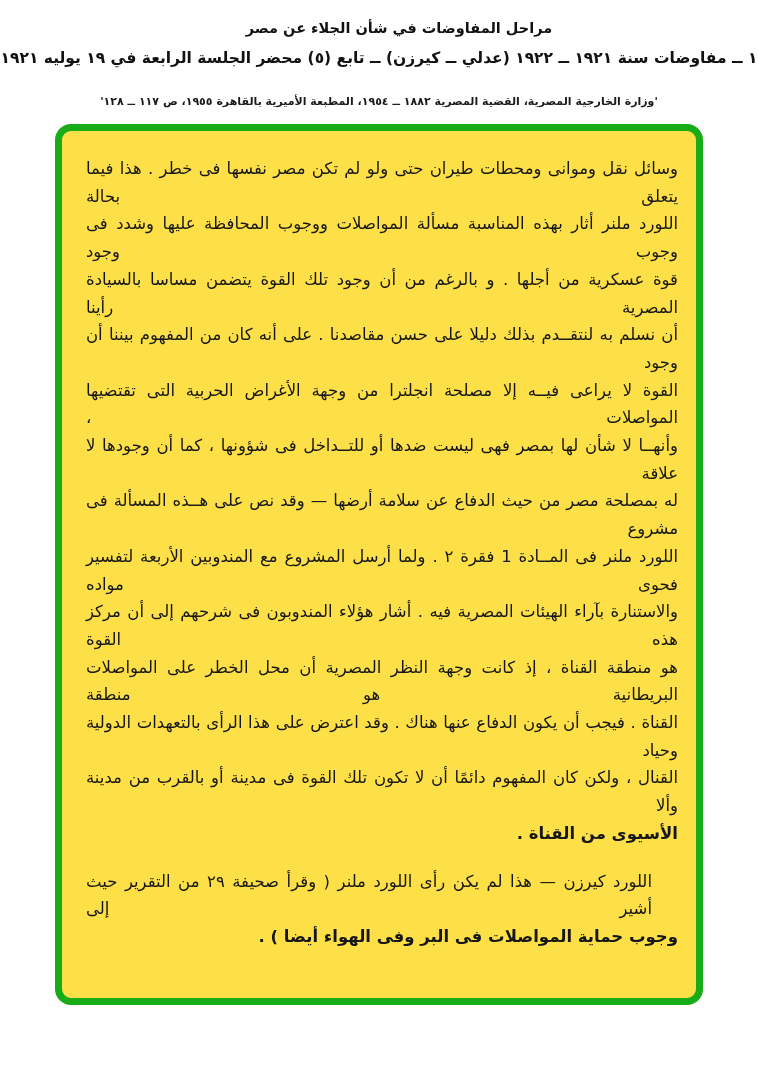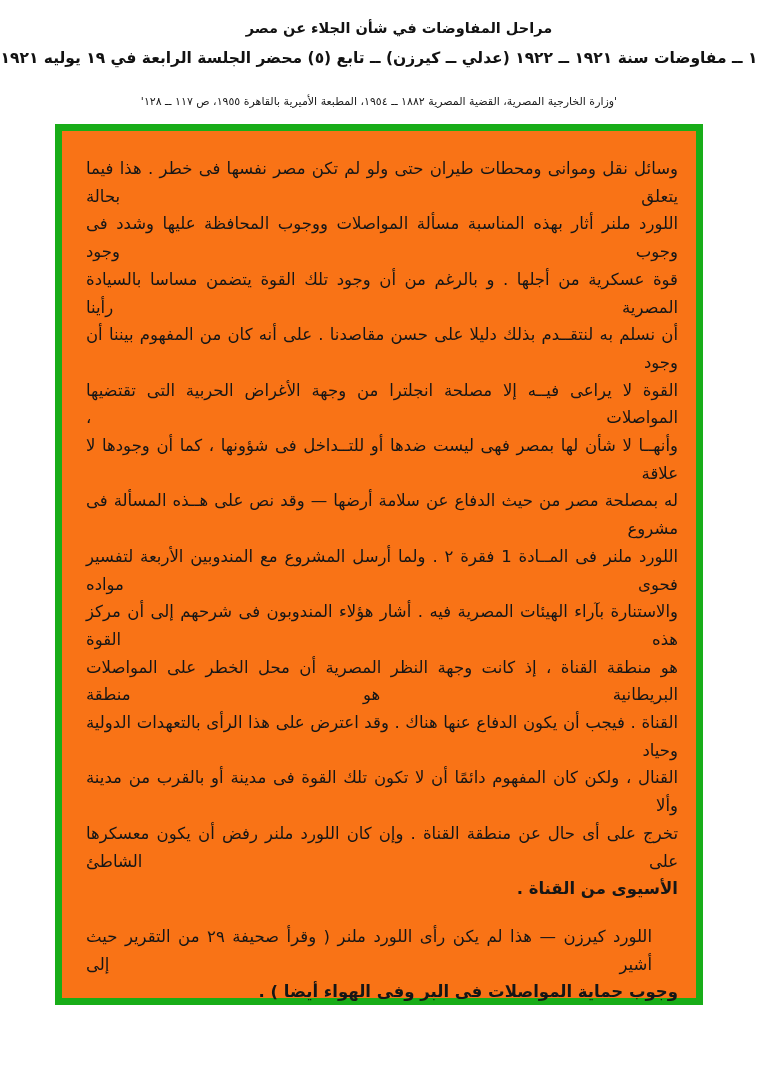--- a/index.html
+++ b/index.html
@@ -28,31 +28,31 @@
     margin-bottom: 13px;
     padding-left: 40px;
   }
   .header .subtitle {
     font-size: 15.5px;
     font-weight: bold;
     margin-bottom: 28px;
   }
   .header .source {
     font-size: 11px;
-    font-weight: normal;
+    font-weight: bold;
     color: #1a1a1a;
     margin-top: 16px;
   }
   .doc-frame {
     position: absolute;
     left: 55px; top: 124px;
     width: 648px; height: 881px;
     border: 7px solid #18ad18;
-    border-radius: 0;
-    background: #f97316;
+    border-radius: 16px;
+    background: #fde047;
     padding: 24px 18px 0 24px;
   }
   .doc-body {
     color: #161616;
     font-size: 16.5px;
     line-height: 27.7px;
   }
   .para { margin-bottom: 20px; }
   .para .line {
     text-align: justify;
@@ -81,21 +81,20 @@
           <div class="line">قوة عسكرية من أجلها . و بالرغم من أن وجود تلك القوة يتضمن مساسا بالسيادة المصرية رأينا</div>
           <div class="line">أن نسلم به لنتقــدم بذلك دليلا على حسن مقاصدنا .  على أنه كان من المفهوم بيننا أن وجود</div>
           <div class="line">القوة لا يراعى فيــه إلا مصلحة انجلترا من وجهة الأغراض الحربية التى تقتضيها المواصلات ،</div>
           <div class="line">وأنهــا لا شأن لها بمصر فهى ليست ضدها أو للتــداخل فى شؤونها ، كما أن وجودها لا علاقة</div>
           <div class="line">له بمصلحة مصر من حيث الدفاع عن سلامة أرضها — وقد نص على هــذه المسألة فى مشروع</div>
           <div class="line">اللورد ملنر فى المــادة 1 فقرة ٢ . ولما أرسل المشروع مع المندوبين الأربعة لتفسير فحوى مواده</div>
           <div class="line">والاستنارة بآراء الهيئات المصرية فيه . أشار هؤلاء المندوبون فى شرحهم إلى أن مركز هذه القوة</div>
           <div class="line">هو منطقة القناة ، إذ كانت وجهة النظر المصرية أن محل الخطر على المواصلات البريطانية هو منطقة</div>
           <div class="line">القناة . فيجب أن يكون الدفاع عنها هناك . وقد اعترض على هذا الرأى بالتعهدات الدولية وحياد</div>
           <div class="line">القنال ، ولكن كان المفهوم دائمًا أن لا تكون تلك القوة فى مدينة أو بالقرب من مدينة وألا</div>
-          <div class="line">تخرج على أى حال عن منطقة القناة . وإن كان اللورد ملنر رفض أن يكون معسكرها على الشاطئ</div>
           <div class="line last">الأسيوى من القناة .</div>
         </div>
       <div class="para indent-first">
           <div class="line">اللورد كيرزن — هذا لم يكن رأى اللورد ملنر ( وقرأ صحيفة ٢٩ من التقرير حيث أشير إلى</div>
           <div class="line last">وجوب حماية المواصلات فى البر وفى الهواء أيضا ) .</div>
         </div>
 
     </div>
   </div>
 

